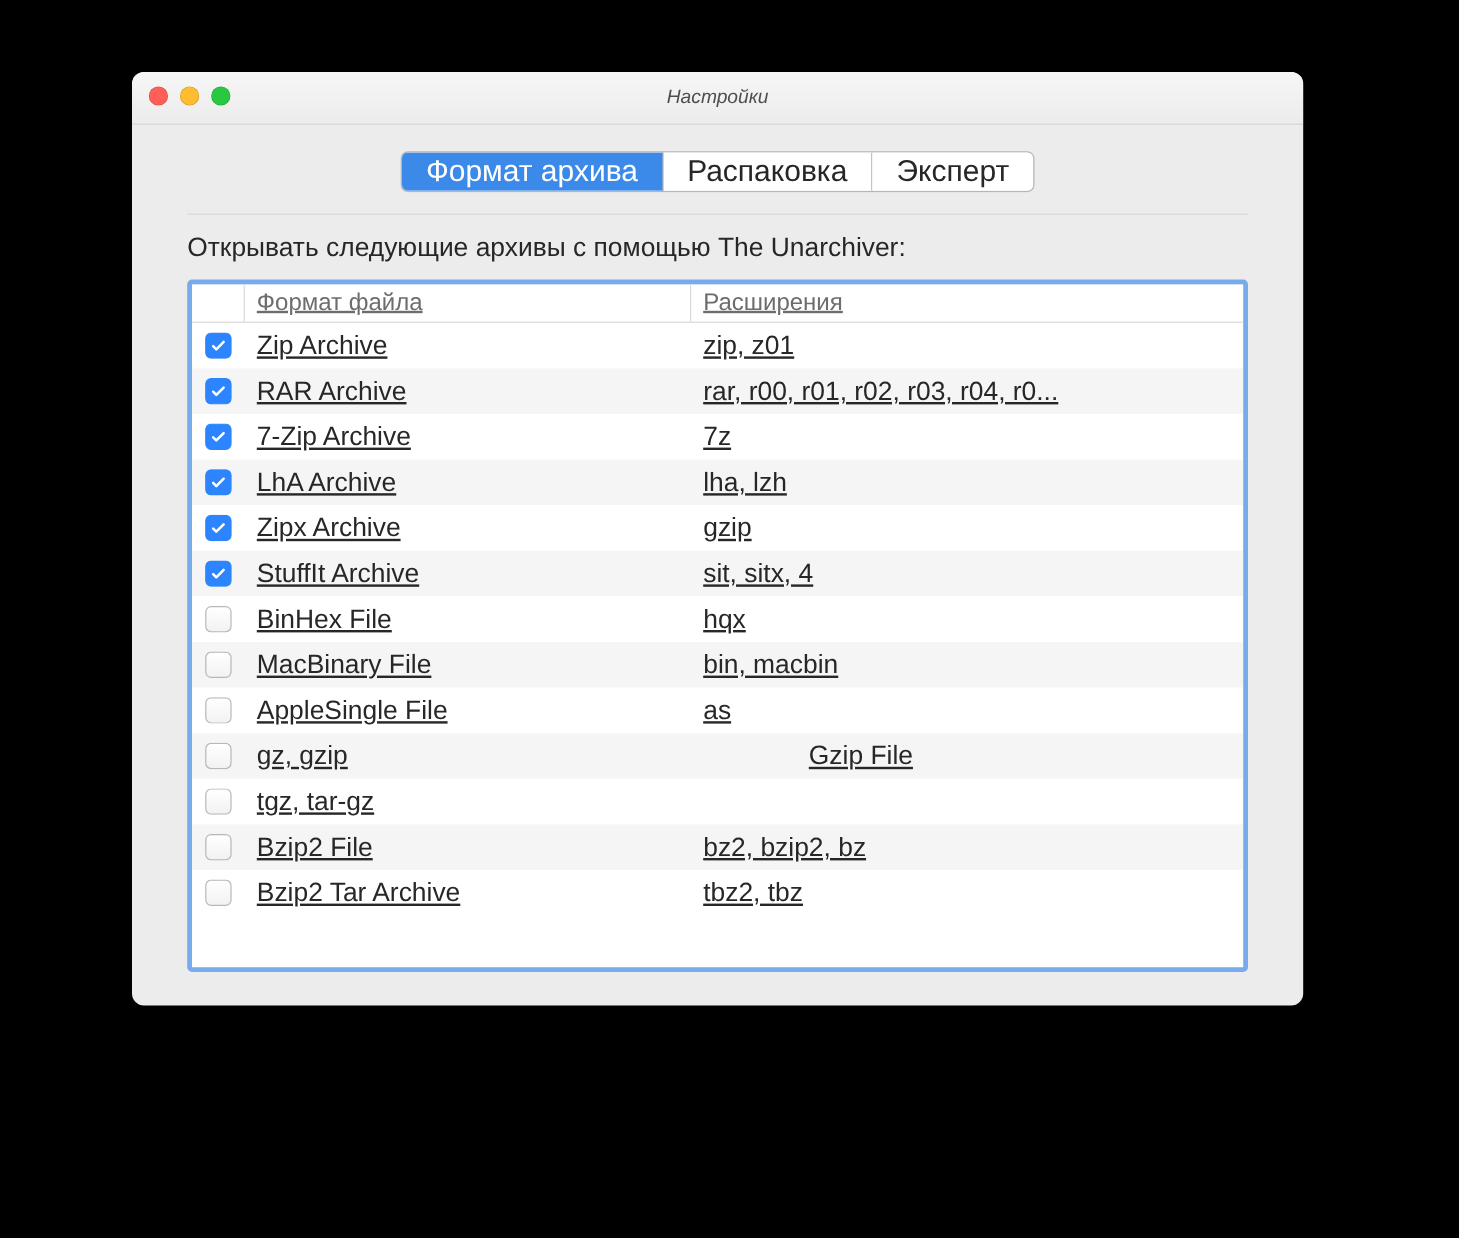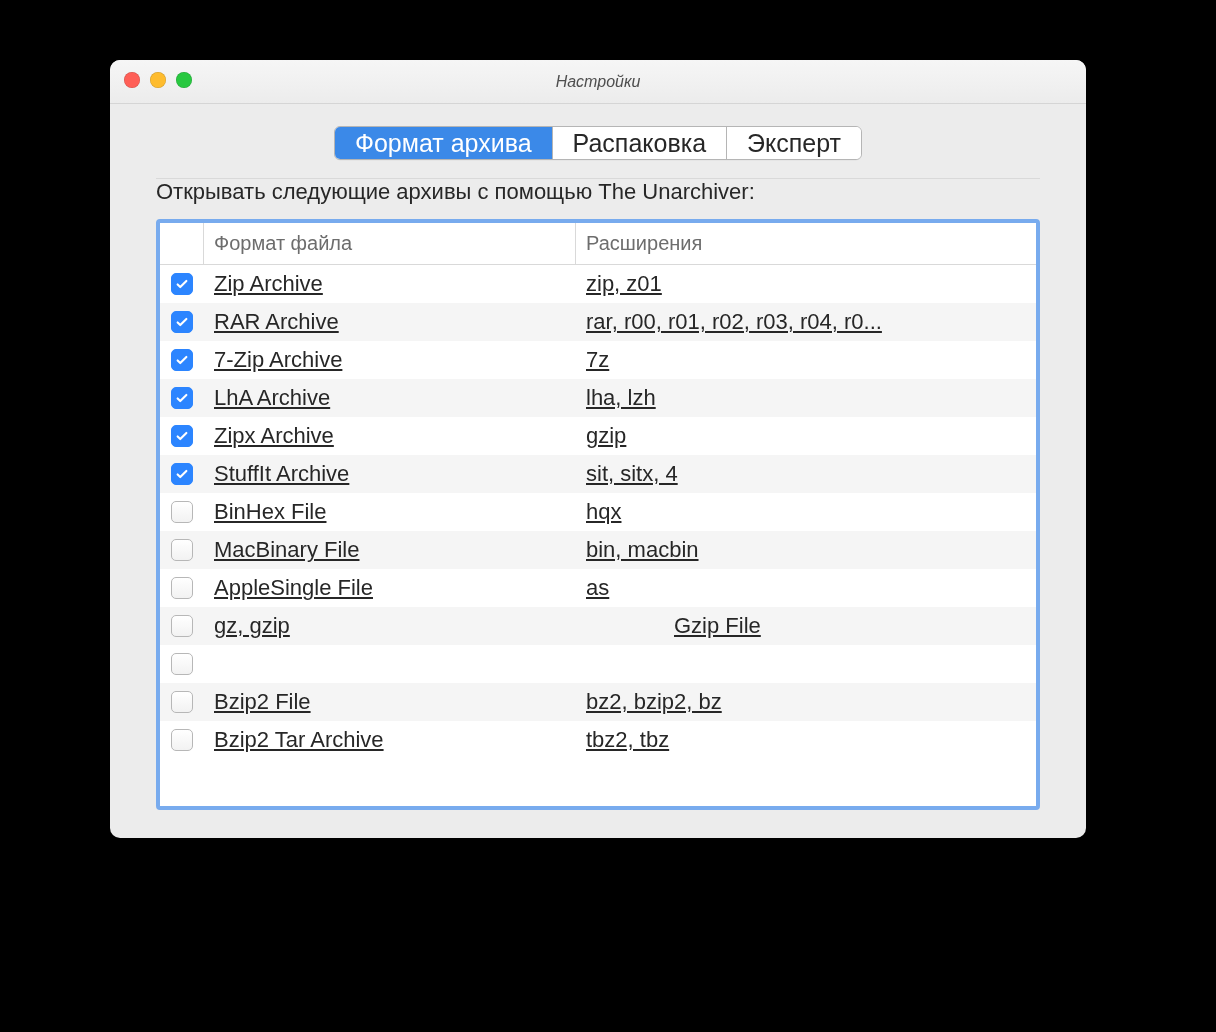--- a/index.html
+++ b/index.html
@@ -67,34 +67,35 @@
     padding:0 20px; display:flex; align-items:center; font-size:25px;
     color:var(--segment-inactive-text); background:var(--segment-inactive-bg);
     border-right:1px solid var(--segment-border); cursor:default; user-select:none;
   }
   .segments .seg:last-child{ border-right:none; }
   .segments .seg.active{ background:var(--segment-active-bg); color:var(--segment-active-text); }
   .section{
     margin-top:18px; flex:1; min-height:0;
     background:var(--panel-bg);
     border-top:1px solid #d9d9d9;
+    padding-top:14px;
     display:flex; flex-direction:column;
   }
   .section-label{
     font-size:22px; color:var(--text-dark); margin-bottom:14px;
   }
   .table-wrap{
     flex:1; min-height:0;
     border:4px solid var(--focus-ring); border-radius:4px;
     background:#fff; overflow:hidden; position:relative;
   }
   .table{ width:100%; height:100%; overflow:hidden; display:flex; flex-direction:column; }
   .thead{
-    display:flex; align-items:stretch; height:42px; background:var(--header-bg);
-    border-bottom:1px solid var(--table-border); font-size:20px; color:var(--header-text);
+    display:flex; align-items:stretch; height:32px; background:var(--header-bg);
+    border-bottom:1px solid var(--table-border); font-size:20px; color:var(--header-text);text-decoration:underline;
   }
   .th{ display:flex; align-items:center; padding-left:10px; border-right:1px solid var(--table-border); }
   .th:last-child{ border-right:none; }
   .col-check{ width:44px; flex:0 0 44px; }
   .col-format{ width:372px; flex:0 0 372px; }
   .col-ext{ flex:1; }
   .tbody{ flex:1; overflow:hidden; }
   .row{
     display:flex; align-items:center; height:38px; font-size:22px; color:var(--text-dark);
     background:var(--row-bg);
@@ -234,20 +235,21 @@
                   <div class="cell col-check">
                     <div class="checkbox"></div>
                   </div>
                   <div class="cell col-ext">gz, gzip</div>
                   <div class="cell col-format">Gzip File</div>
                 </div>
                 <div class="row">
                   <div class="cell col-check">
                     <div class="checkbox"></div>
                   </div>
+                  <div class="cell col-ext">tgz, tar-gz</div>
                 </div>
                 <div class="row alt">
                   <div class="cell col-check">
                     <div class="checkbox"></div>
                   </div>
                   <div class="cell col-format">Bzip2 File</div>
                   <div class="cell col-ext">bz2, bzip2, bz</div>
                 </div>
                 <div class="row">
                   <div class="cell col-check">

